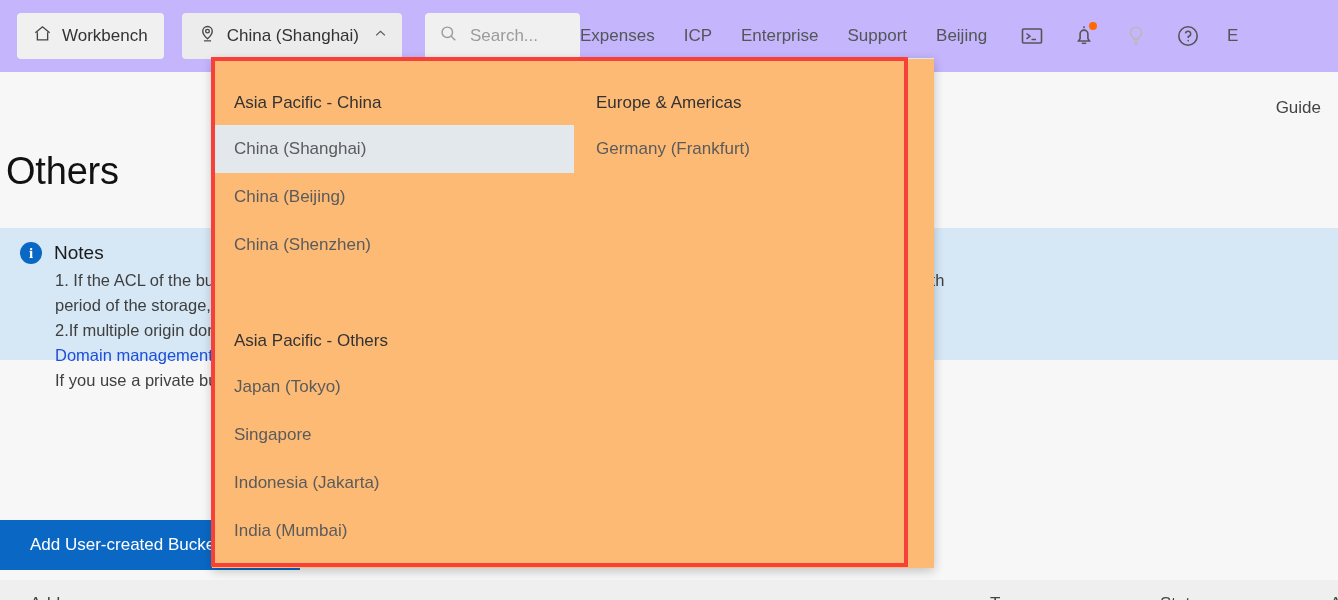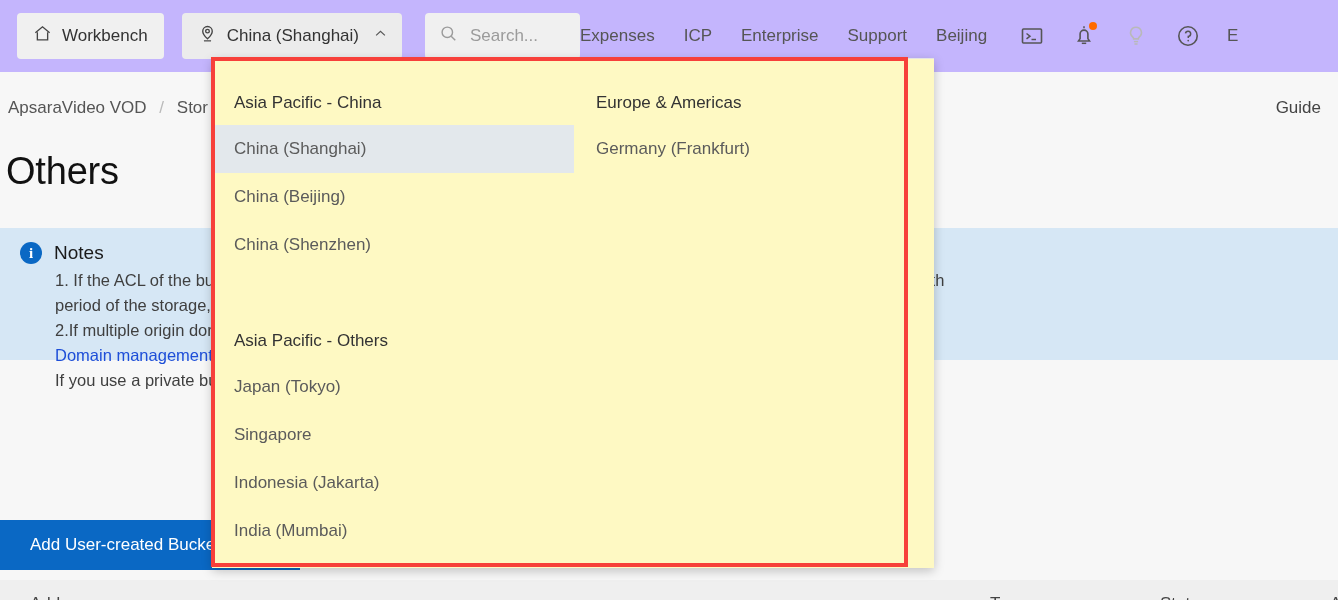--- a/index.html
+++ b/index.html
@@ -140,21 +140,21 @@
     position: absolute; top: 14px;
     font-size: 17px; color: #444;
     white-space: nowrap;
   }
 
   
   .region-panel {
     position: absolute;
     left: 212px; top: 58px;
     width: 722px; height: 510px;
-    background: #fef9c3;
+    background: #fdba74;
     box-shadow: 0 3px 10px rgba(0,0,0,0.22);
     border-top: 1px solid #e4e4e4;
     z-index: 20;
   }
   .region-cols { display: flex; height: 100%; }
   .region-col { position: relative; }
   .col-left { width: 362px; padding-top: 22px; }
   .col-right { width: 360px; padding-top: 22px; }
   .region-group-title {
     font-size: 17px; color: #333;
@@ -180,25 +180,20 @@
     border: 4px solid #f7403a;
     z-index: 30;
     pointer-events: none;
   }
 </style>
 </head>
 <body>
 
 <div class="page">
 
-  <div class="breadcrumb">
-    <span>ApsaraVideo VOD</span>
-    <span class="sep">/</span>
-    <span>Stor</span>
-  </div>
 
   <div class="guide-link">Guide</div>
 
   <h1 class="page-title">Others</h1>
 
   <div class="notes">
     <div class="notes-inner">
       <div class="notes-head">
         <span class="info-circle">i</span>
         <span class="notes-title">Notes</span>

